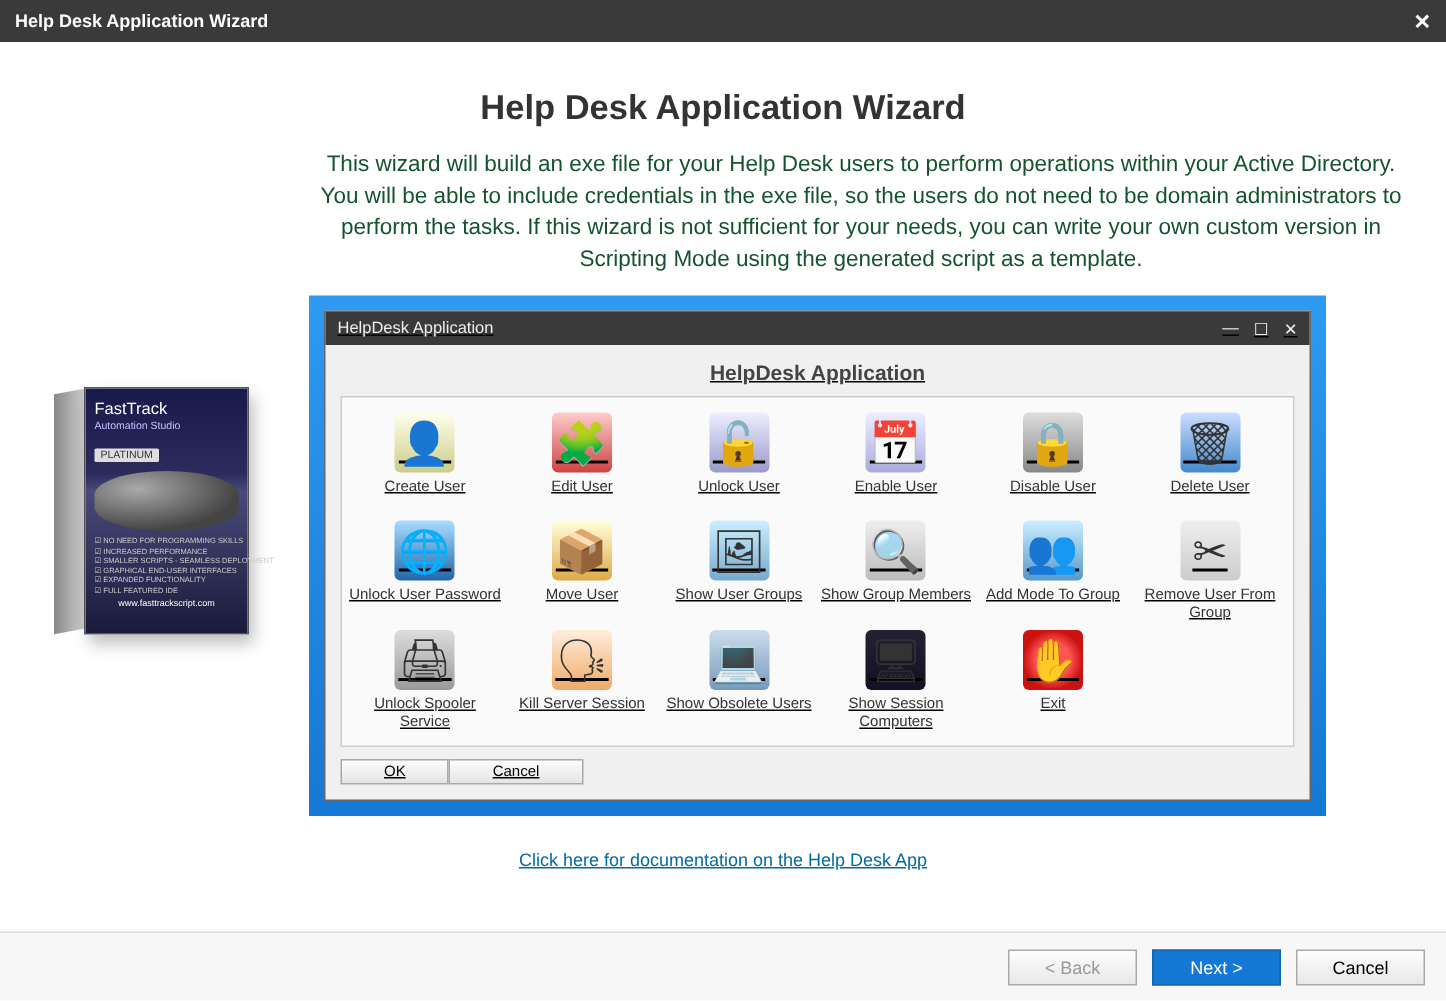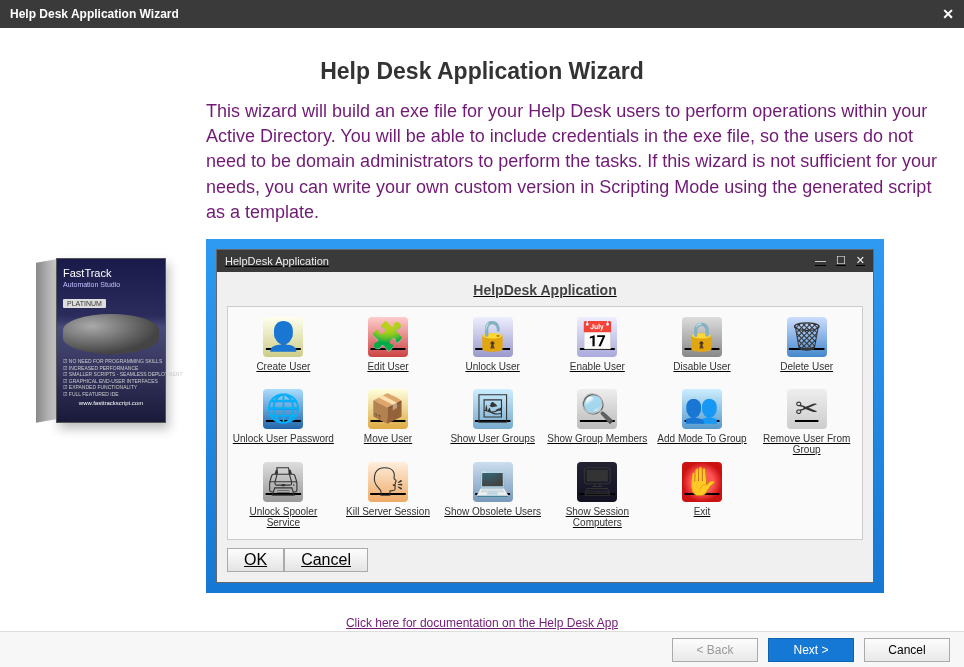--- a/index.html
+++ b/index.html
@@ -5,21 +5,21 @@
 * { box-sizing: border-box; margin: 0; padding: 0; }
 body { font-family: "Segoe UI", Tahoma, sans-serif; background: #fff; width: 964px; height: 667px; overflow: hidden; }
 
 .outer-title { background: #3a3a3a; color: #fff; height: 28px; display: flex; align-items: center; padding: 0 10px; font-size: 12px; font-weight: bold; }
 .outer-title .close { margin-left: auto; font-size: 14px; cursor: pointer; }
 
 .content { padding: 22px 22px 0 22px; height: 596px; position: relative; }
 
 .main-heading { text-align: center; font-size: 23px; font-weight: bold; color: #333; margin: 8px 0 14px 0; }
 
-.intro { color: #701a75; font-size: 18px; line-height: 1.4; margin: 0 0 14px 184px; }
+.intro { color: #14532d; font-size: 15px; line-height: 1.4; margin: 0 0 14px 184px; text-align: center; }
 
 .left-box { position: absolute; left: 36px; top: 230px; width: 150px; }
 .box3d { position: relative; width: 130px; height: 170px; perspective: 600px; }
 .box-front { position: absolute; left: 20px; top: 0; width: 110px; height: 165px; background: linear-gradient(180deg,#1a1a4a 0%, #2c2c5c 35%, #4a4a7a 42%, #1a1a3a 100%); border: 1px solid #555; box-shadow: 3px 6px 10px rgba(0,0,0,0.25); }
 .box-side { position: absolute; left: 0; top: 3px; width: 20px; height: 160px; background: linear-gradient(90deg,#888,#ccc); transform: skewY(-10deg); }
 .box-logo { color:#fff; font-size:11px; font-weight:normal; padding:8px 6px 2px 6px; }
 .box-sub { color:#c0c0ff; font-size:7px; padding:0 6px 4px 6px; }
 .box-plat { background:#ddd; color:#333; font-size:7px; display:inline-block; padding:1px 4px; margin:2px 6px; border-radius:1px; }
 .box-swirl { margin:4px 6px; height:40px; background: radial-gradient(ellipse at 30% 30%, #aaa, #444 70%); border-radius:50%/40%; }
 .box-feat { margin:4px 6px 0 6px; }
@@ -33,27 +33,27 @@
 .inner-title { background:#3a3a3a; color:#eee; height:22px; display:flex; align-items:center; padding:0 8px; font-size:11px; }
 .inner-title .wbtns { margin-left:auto; display:flex; gap:10px; font-size:11px; }
 .inner-heading { text-align:center; font-size:14px; font-weight:bold; color:#444; padding:10px 0 8px 0; }
 
 .icon-grid { margin:0 10px; background:#fafafa; border:1px solid #ccc; padding:10px 4px; display:grid; grid-template-columns: repeat(6, 1fr); gap:6px 2px; }
 .icon-item { text-align:center; font-size:10px; color:#333; cursor:pointer; }
 .icon-glyph { width:40px; height:40px; margin:0 auto 4px auto; display:flex; align-items:center; justify-content:center; font-size:28px; border-radius:4px; }
 .icon-label { line-height:1.15; min-height:22px; display:flex; align-items:flex-start; justify-content:center; }
 
 .inner-footer { display:flex; align-items:center; padding:8px 10px 10px 10px; font-size:11px; color:#555; }
-.inner-footer .btn { background:linear-gradient(#fdfdfd,#e4e4e4); border:1px solid #aaa; padding:2px 16px; font-size:16px; cursor:pointer; }
+.inner-footer .btn { background:linear-gradient(#fdfdfd,#e4e4e4); border:1px solid #aaa; padding:2px 28px; font-size:10px; cursor:pointer; }
 .inner-footer .foot-text { flex:1; text-align:center; }
 
 .doc-link { text-align:center; margin:20px 0 0 0; }
-.doc-link a { color:#701a75; font-size:12px; text-decoration:underline; cursor:pointer; }
-
-.button-bar { position:absolute; bottom:0; left:0; right:0; height:36px; border-top:1px solid #ddd; background:#f7f7f7; display:flex; align-items:center; justify-content:flex-end; padding:0 14px; gap:10px; }
+.doc-link a { color:#0369a1; font-size:12px; text-decoration:underline; cursor:pointer; }
+
+.button-bar { position:absolute; bottom:0; left:0; right:0; height:46px; border-top:1px solid #ddd; background:#f7f7f7; display:flex; align-items:center; justify-content:flex-end; padding:0 14px; gap:10px; }
 .wbtn { min-width:86px; height:24px; font-size:12px; border:1px solid #aaa; background:linear-gradient(#fdfdfd,#e8e8e8); cursor:pointer; }
 .wbtn.primary { background:#1578d4; border-color:#1063b0; color:#fff; }
 .wbtn:disabled { color:#999; }
 
 
 .ic-create{background:linear-gradient(#ffe,#cc8);} 
 .ic-edit{background:linear-gradient(#fcc,#c44);} 
 .ic-unlock{background:linear-gradient(#eef,#99c);} 
 .ic-enable{background:linear-gradient(#eef,#aad);} 
 .ic-disable{background:linear-gradient(#ddd,#888);} 

